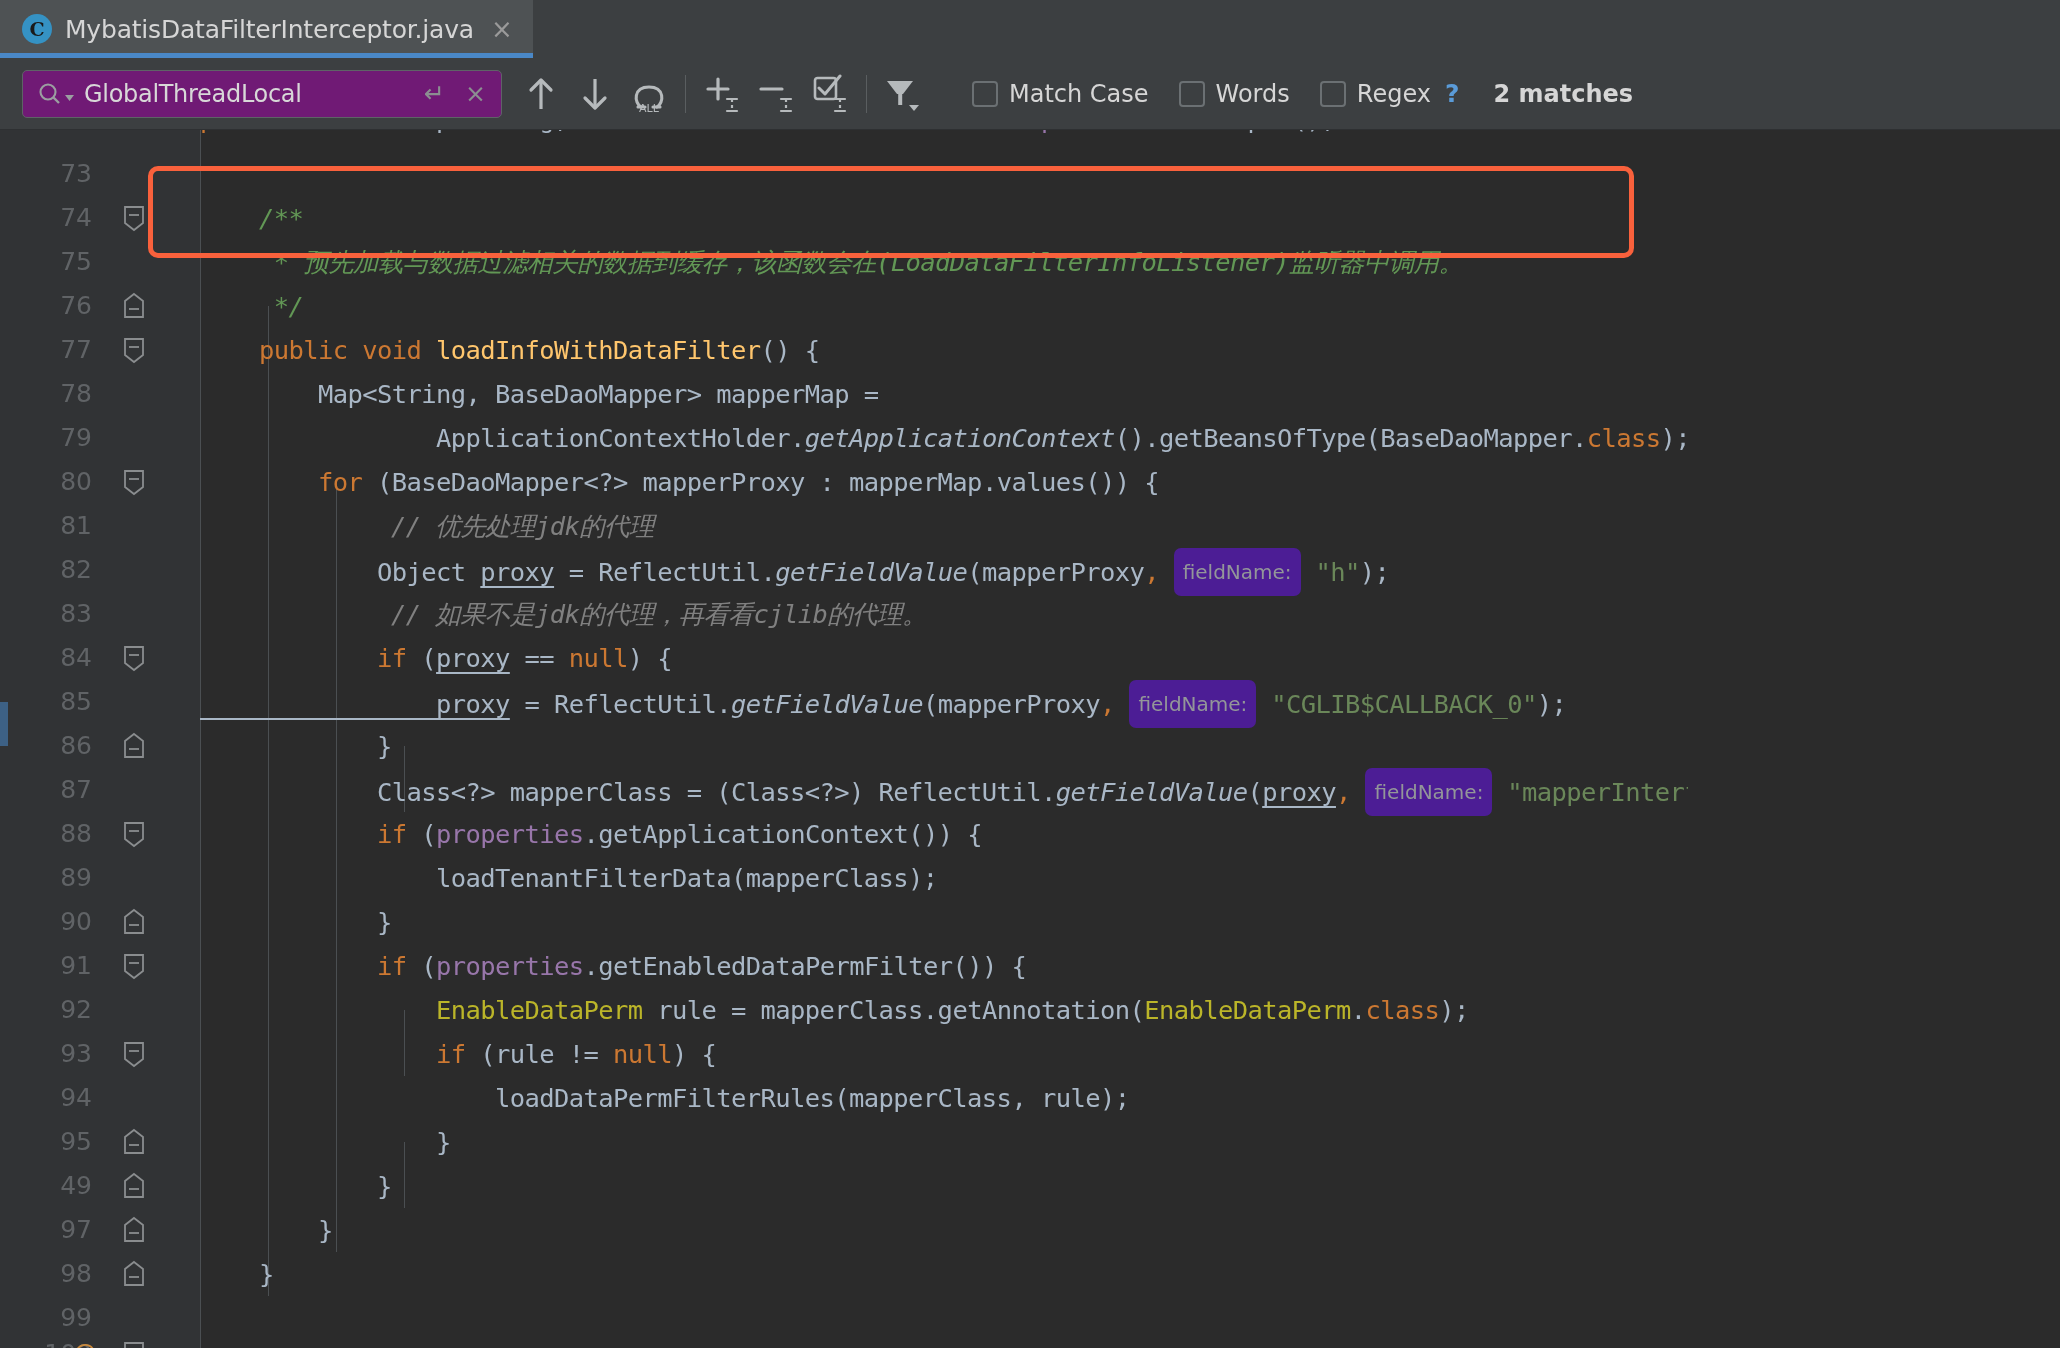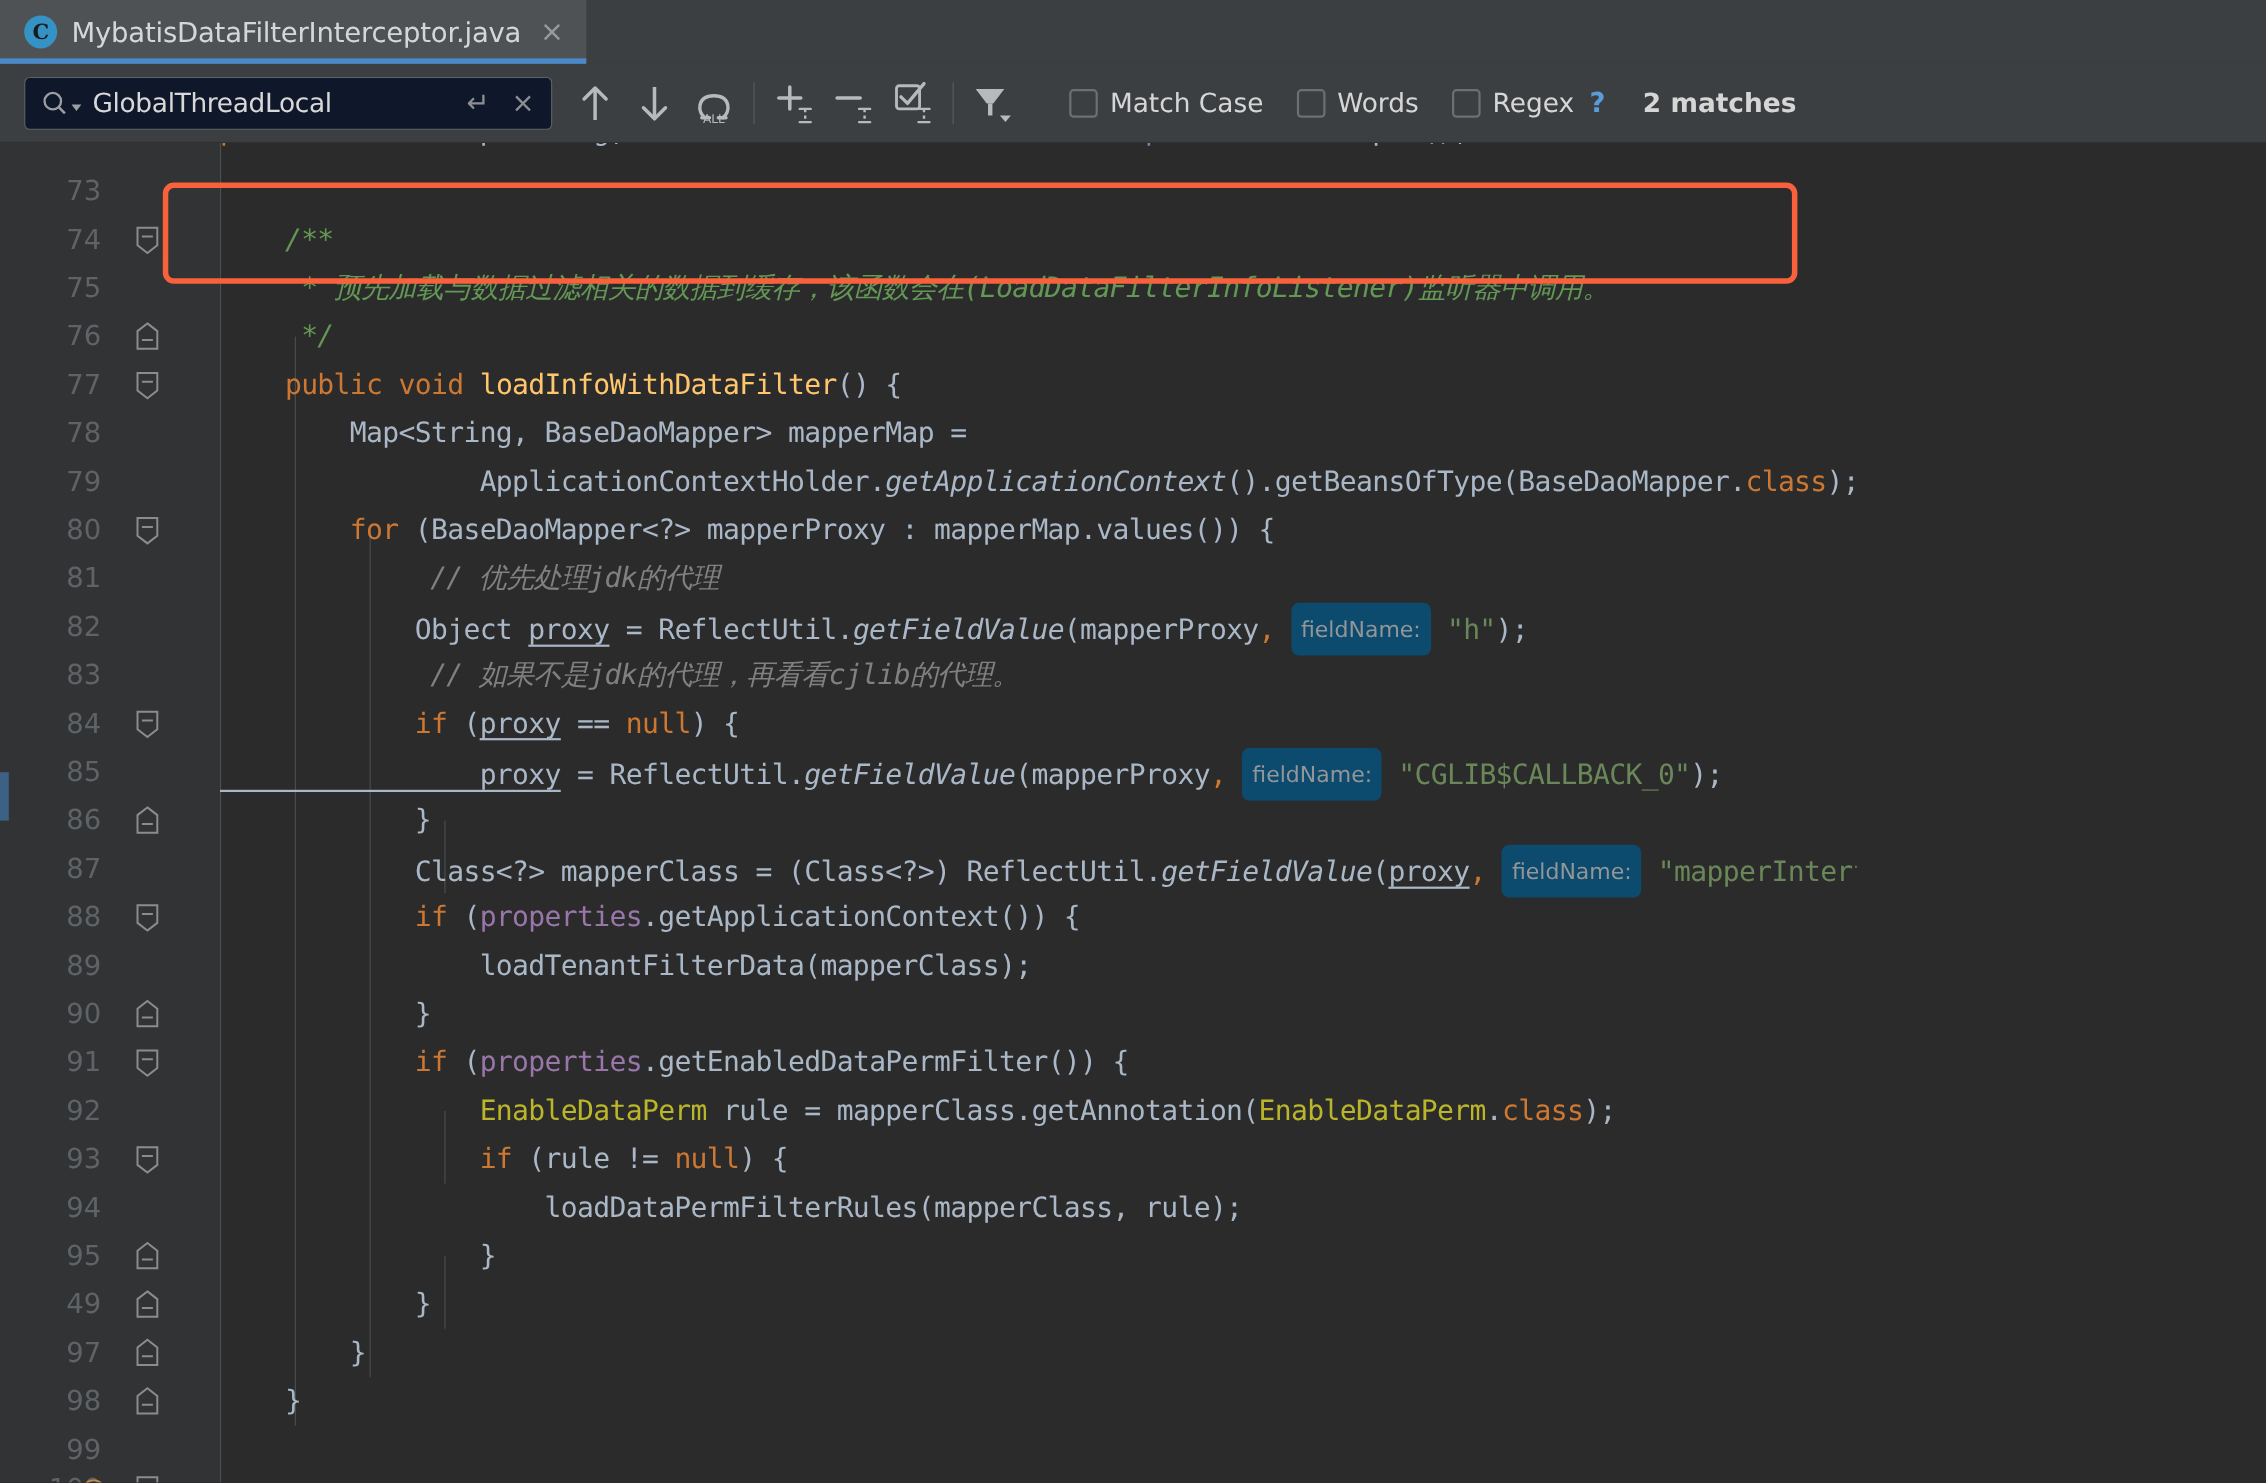--- a/index.html
+++ b/index.html
@@ -91,21 +91,21 @@
     background: #3c3f41;
     border-bottom: 1px solid #2e3032;
     display: flex;
     align-items: center;
     padding-left: 22px;
     gap: 0;
   }
   .search-box {
     width: 480px;
     height: 48px;
-    background: #0f172a;
+    background: #701a75;
     border: 1px solid #5e6366;
     border-radius: 5px;
     display: flex;
     align-items: center;
     padding: 0 10px 0 14px;
     gap: 10px;
     flex: none;
   }
   .search-icon {
     flex: none;
@@ -276,21 +276,21 @@
   .str  { color: #6a8759; }
   .cmt  { color: #629755; font-style: italic; }
   .cmtl { color: #808080; font-style: italic; padding-left: 14px; }
   .fld  { color: #9876aa; }
   .ann  { color: #bbb529; }
   .stat { font-style: italic; }
   .uline{ text-decoration: underline; text-underline-offset: 5px; }
 
   .hint {
     display: inline-block;
-    background: #0c4a6e;
+    background: #4c1d95;
     color: #939699;
     border-radius: 7px;
     padding: 2px 9px;
     font-family: "DejaVu Sans", sans-serif;
     font-size: 20px;
     letter-spacing: 0;
     vertical-align: 2px;
   }
 
   

